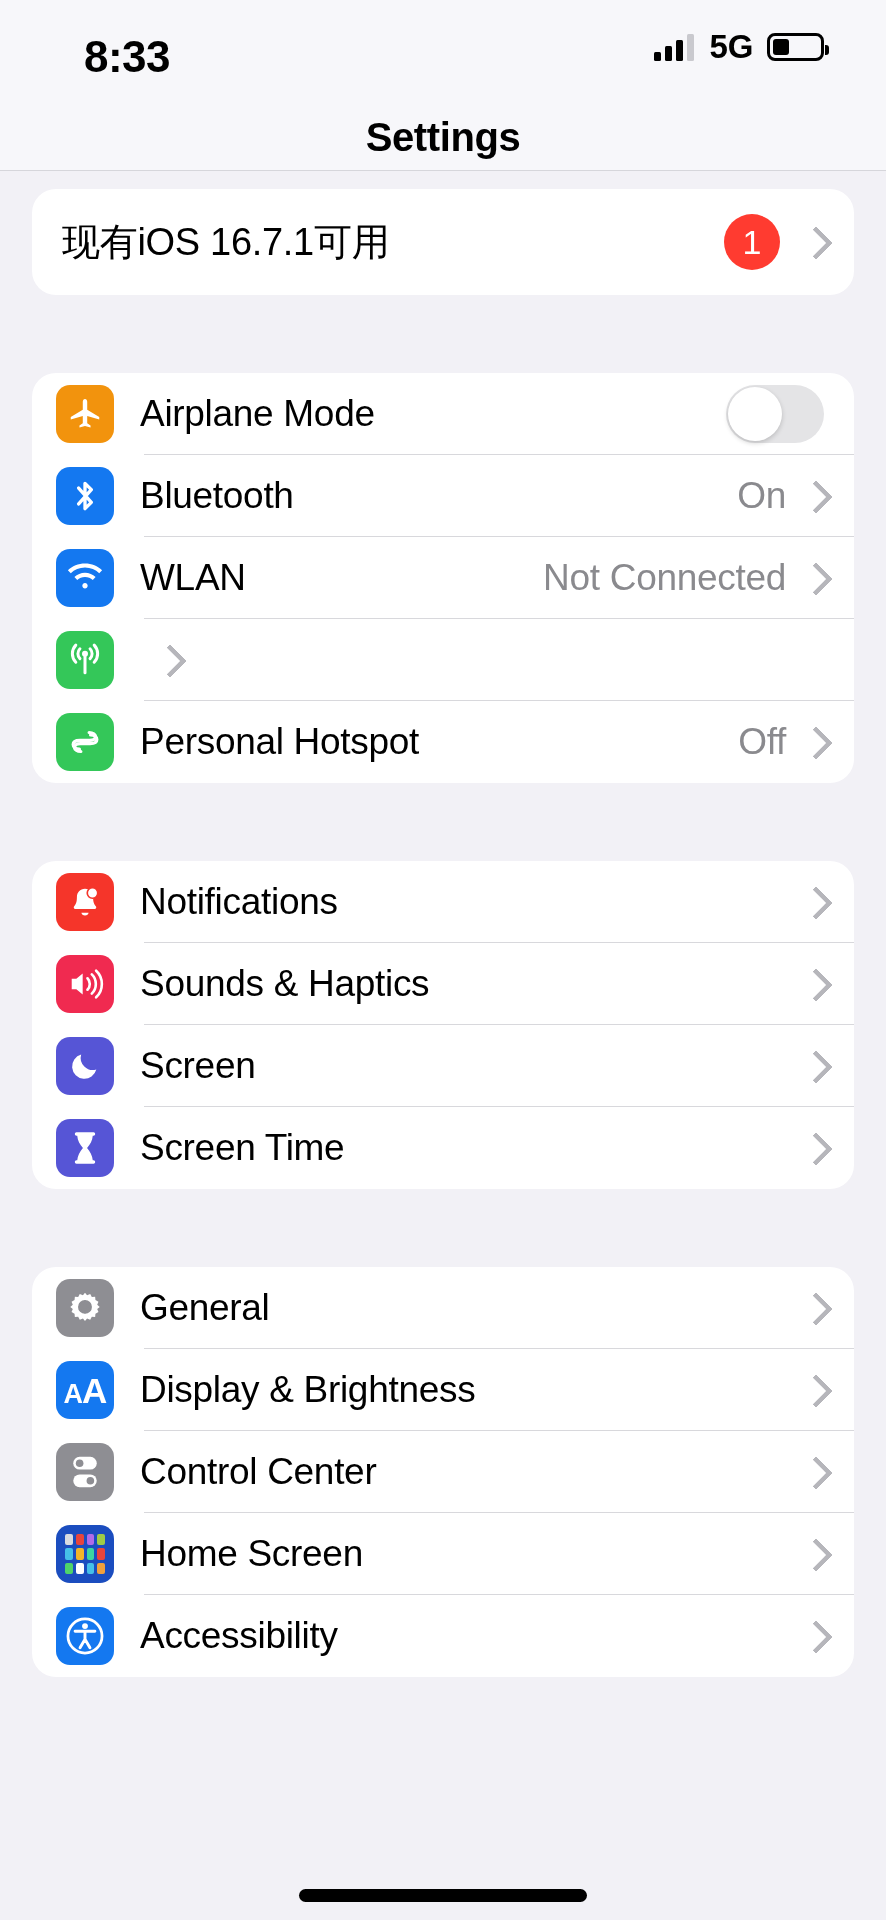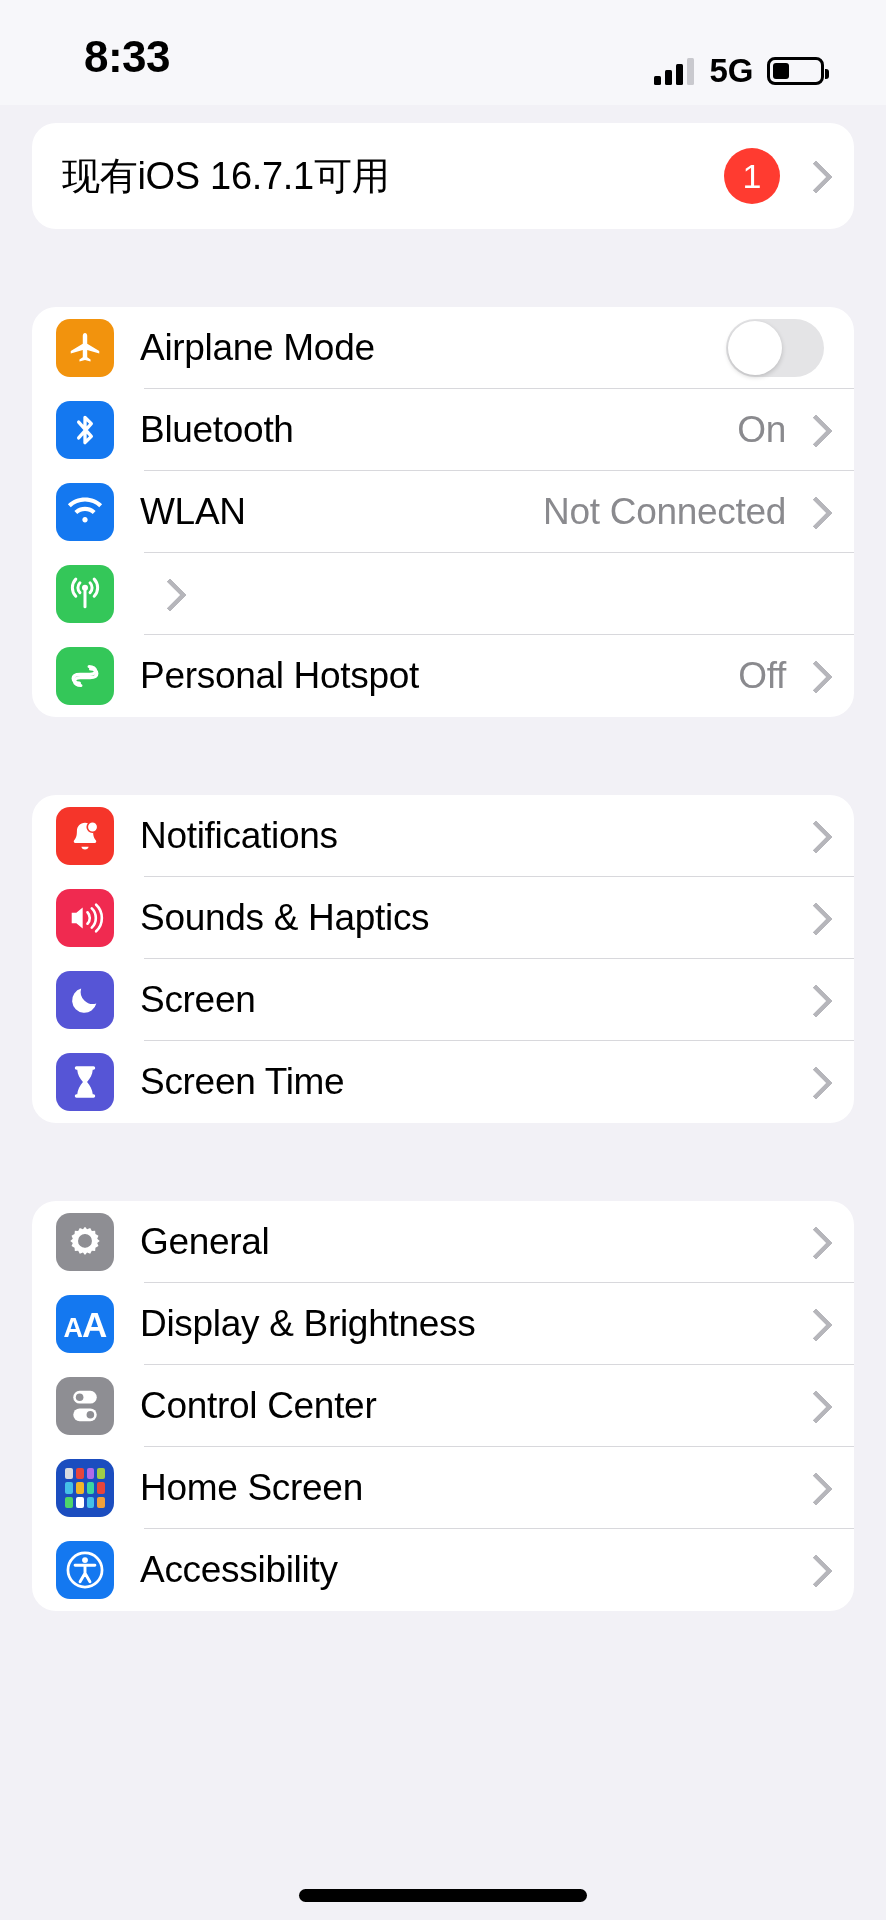--- a/index.html
+++ b/index.html
@@ -28,21 +28,21 @@
   .sb-time {
     position:absolute;
     left:84px; top:32px;
     font-size:44px;
     font-weight:700;
     letter-spacing:-0.5px;
     color:#000;
   }
   .sb-right {
     position:absolute;
-    right:62px; top:52px;
+    right:62px; top:28px;
     display:flex;
     align-items:center;
     gap:14px;
   }
   .signal { display:flex; align-items:flex-end; gap:4px; height:28px; }
   .signal i { display:block; width:7px; background:#000; border-radius:1.5px; }
   .signal i:nth-child(1){ height:9px; }
   .signal i:nth-child(2){ height:15px; }
   .signal i:nth-child(3){ height:21px; }
   .signal i:nth-child(4){ height:27px; background:#C9C9CE; }
@@ -232,20 +232,23 @@
           <i></i>
           <i></i>
       </div>
       <div class="net-label">5G</div>
       <div class="battery">
         <div class="fill"></div>
       </div>
     </div>
   </div>
 
+  <div class="navbar">
+    <div class="title">Settings</div>
+  </div>
 
   <div class="content">
 
     <div class="gap-top"></div>
 
     <div class="group">
       <div class="row banner-row">
         <div class="label">现有iOS 16.7.1可用</div>
         <div class="badge">1</div>
         <div class="chev"></div>

